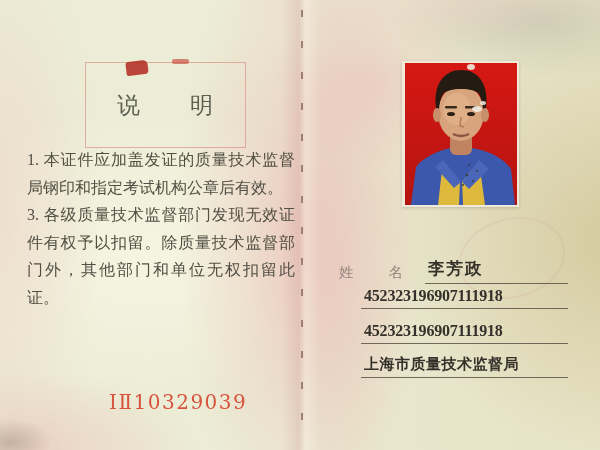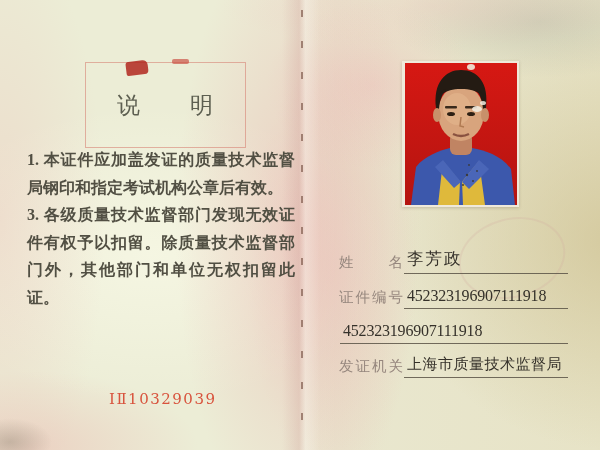--- a/index.html
+++ b/index.html
@@ -28,38 +28,38 @@
   
   .note-box{position:absolute;left:85px;top:62px;width:159px;height:84px;
     border:1px solid rgba(213,122,110,.55);}
   .note-mark-a{position:absolute;left:126px;top:61px;width:22px;height:14px;background:#b2271e;
     border-radius:3px 5px 4px 2px;transform:rotate(-7deg);opacity:.85;}
   .note-mark-b{position:absolute;left:172px;top:59px;width:17px;height:5px;background:rgba(202,72,60,.65);border-radius:2px;}
   .note-title{position:absolute;left:85px;top:90px;width:160px;text-align:center;
     font-size:23px;color:#5d5f51;}
   .note-title span{letter-spacing:50px;margin-right:-50px;}
   .instructions{position:absolute;left:27px;top:146px;width:268px;
-    font-size:16px;line-height:27.5px;color:#514f43;text-align:justify;font-weight:bold;}
+    font-size:16px;line-height:27.5px;color:#514f43;text-align:justify;}
   .serial{position:absolute;left:109px;top:390px;font-family:"DejaVu Serif",serif;
-    font-size:15px;color:#d8533d;letter-spacing:1.5px;font-weight:500;}
+    font-size:20px;color:#d8533d;letter-spacing:1.5px;font-weight:500;}
   
   .photo{position:absolute;left:402px;top:61px;width:117px;height:146px;
     background:#efe9da;padding:2px 2px 2px 3px;box-sizing:border-box;box-shadow:0 1px 3px rgba(90,80,60,.25);}
   .photo svg{display:block;width:100%;height:100%;}
   .emboss{position:absolute;left:458px;top:218px;width:104px;height:76px;border-radius:50%;
     border:2px solid rgba(208,168,158,.22);transform:rotate(-14deg);}
   .frow{position:absolute;left:339px;width:229px;height:36px;display:flex;align-items:flex-end;}
   .flabel{flex:none;width:64px;font-size:14.5px;color:#96877e;padding-bottom:2px;
     text-align:justify;text-align-last:justify;}
-  .fvalue{flex:1;margin-left:1px;border-bottom:1px solid rgba(90,83,70,.85);
-    padding:0 0 3px 3px;font-weight:normal;color:#35312a;white-space:nowrap;}
+  .fvalue{flex:1;margin-left:22px;border-bottom:1px solid rgba(90,83,70,.85);
+    padding:0 0 3px 3px;font-weight:bold;color:#35312a;white-space:nowrap;}
   .v-name{font-size:16.5px;letter-spacing:2px;}
   .v-num{font-size:16px;letter-spacing:-0.2px;}
   .v-org{font-size:15px;letter-spacing:0.5px;}
-  .r1{top:238px}.r2{top:273px}.r3{top:308px}.r4{top:342px}
+  .r1{top:248px}.r2{top:273px}.r3{top:308px}.r4{top:342px}
 </style>
 </head>
 <body>
 
 <div class="scan">
 
   <div class="fold"></div>
   <div class="stitch"></div>
 
   <div>
@@ -128,25 +128,23 @@
       </svg>
     </div>
 
     <div class="emboss"></div>
 
     <div class="frow r1">
       <span class="flabel">姓名</span>
       <span class="fvalue v-name">李芳政</span>
     </div>
     <div class="frow r2">
-      <span class="flabel">证件编号</span>
       <span class="fvalue v-num">452323196907111918</span>
     </div>
     <div class="frow r3">
       <span class="fvalue v-num">452323196907111918</span>
     </div>
     <div class="frow r4">
-      <span class="flabel">发证机关</span>
       <span class="fvalue v-org">上海市质量技术监督局</span>
     </div>
   </div>
 
 </div>
 
 </body></html>

